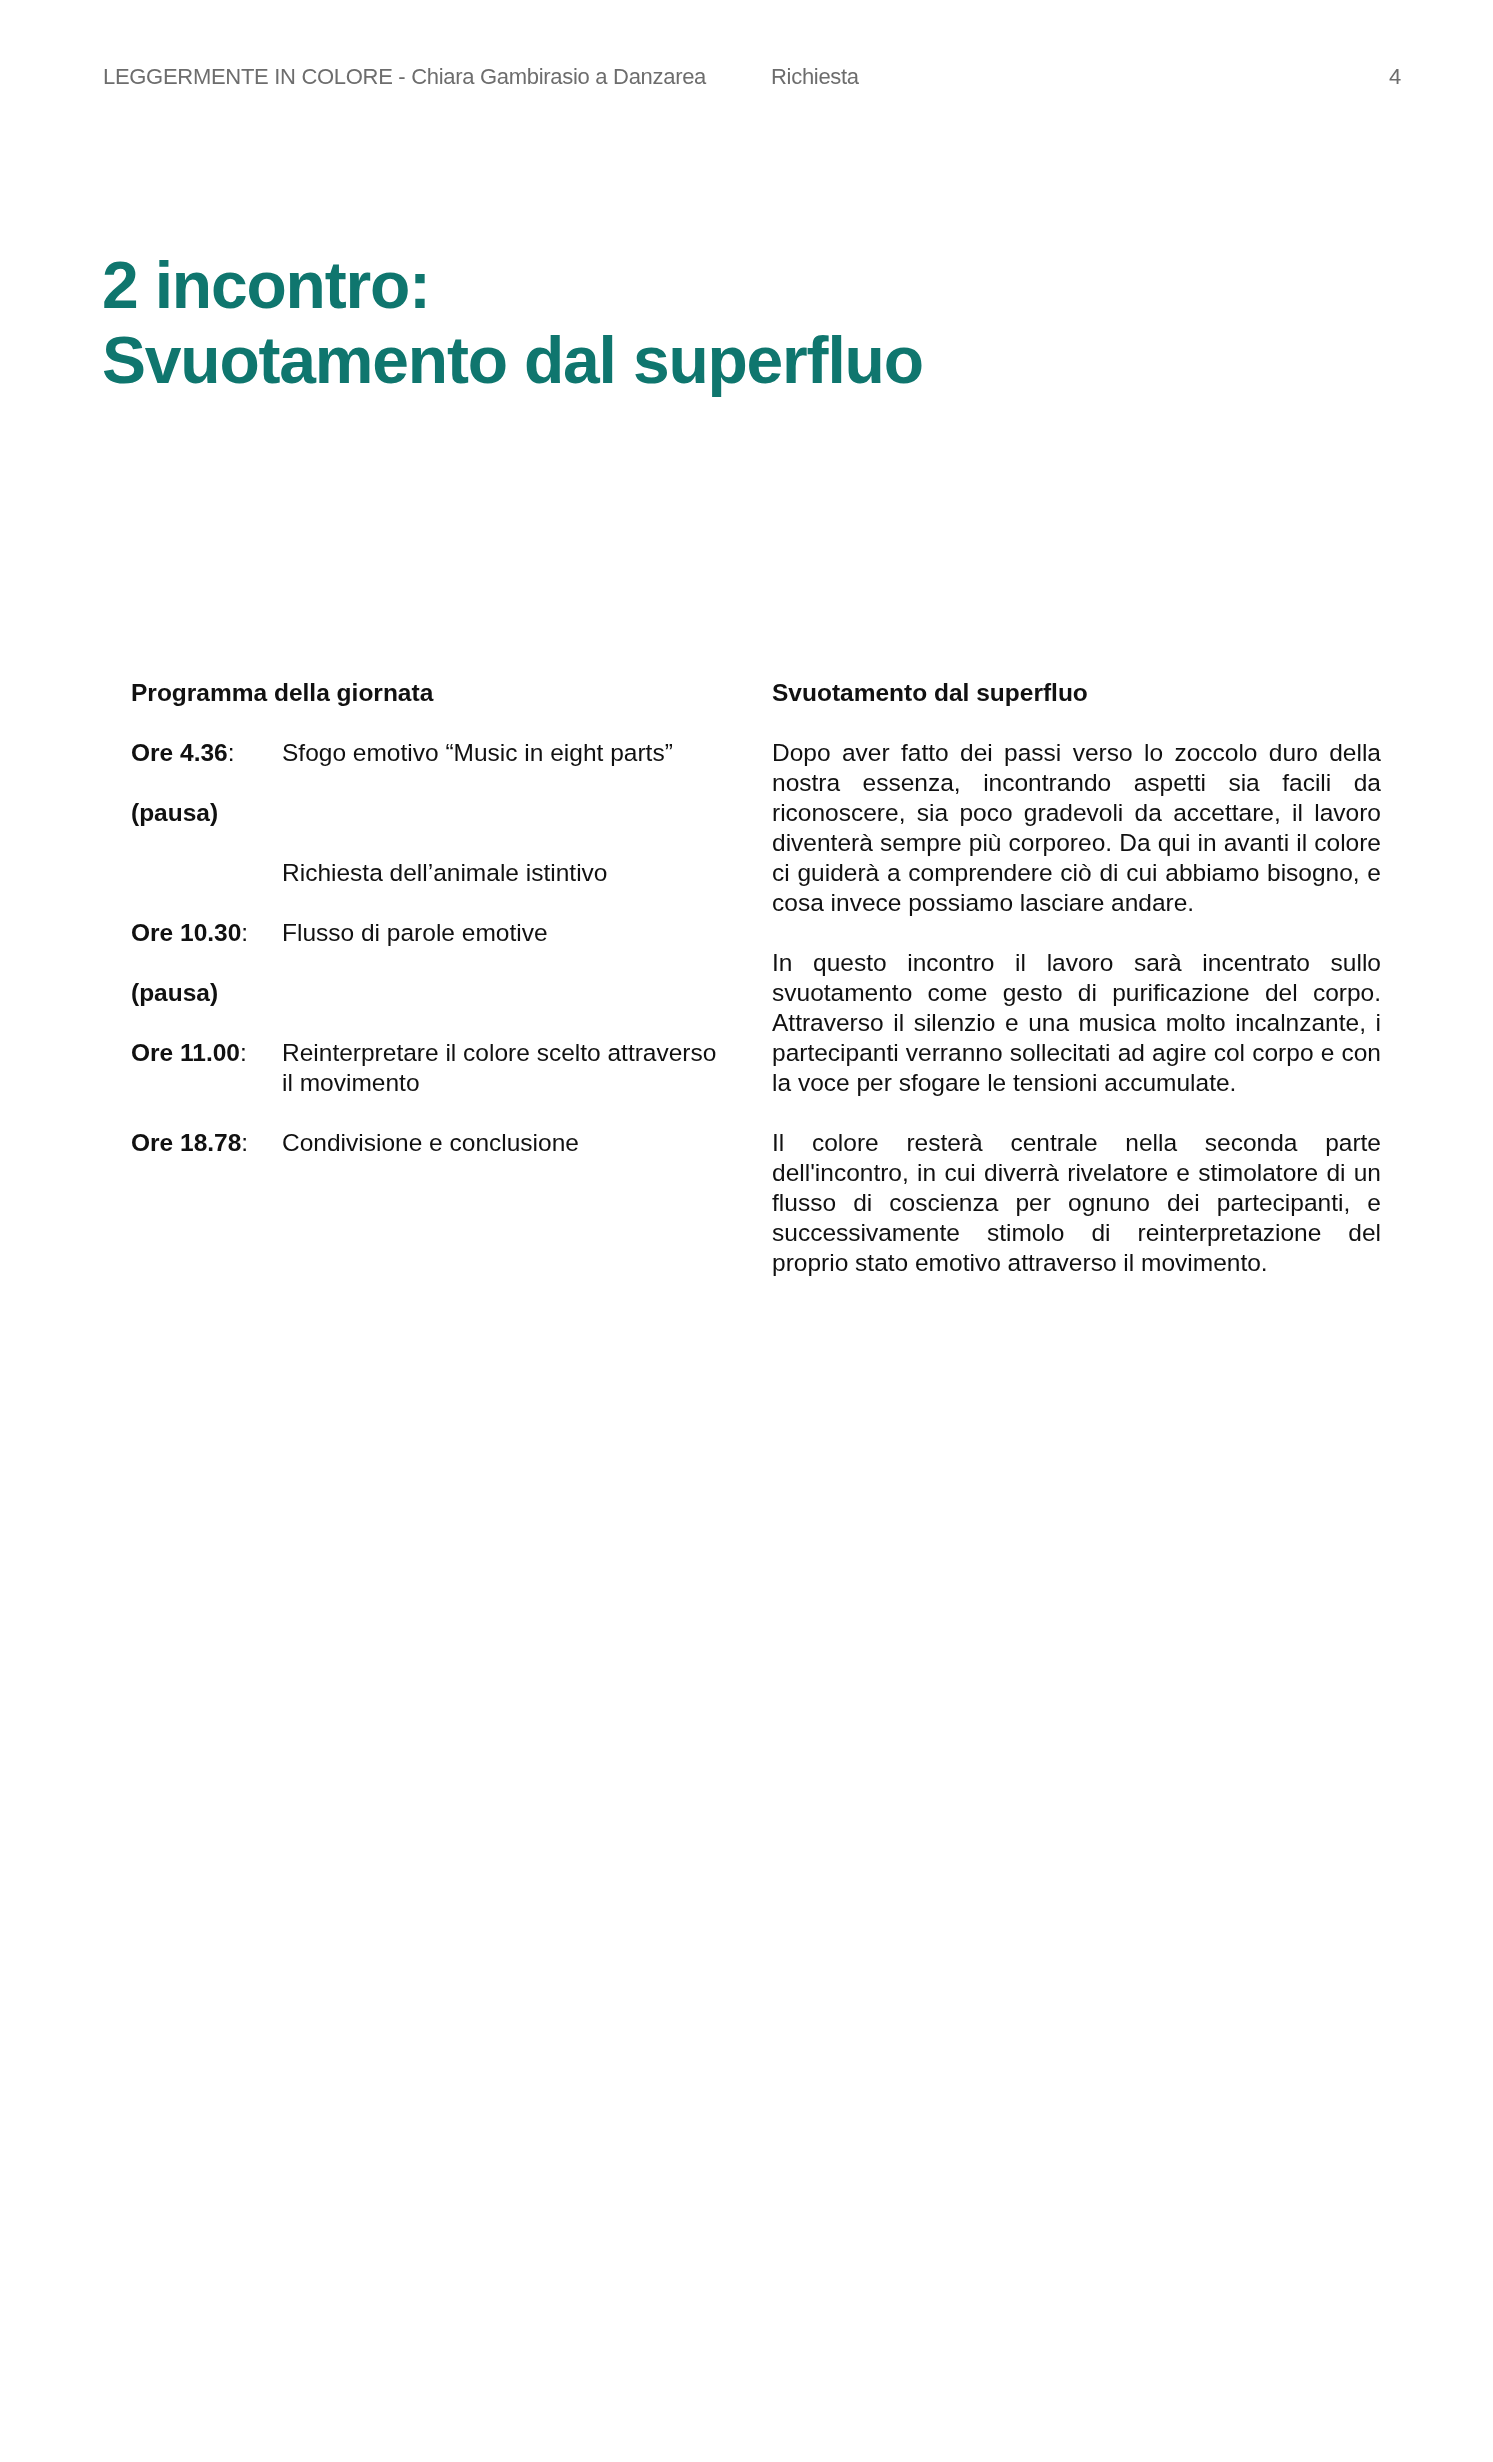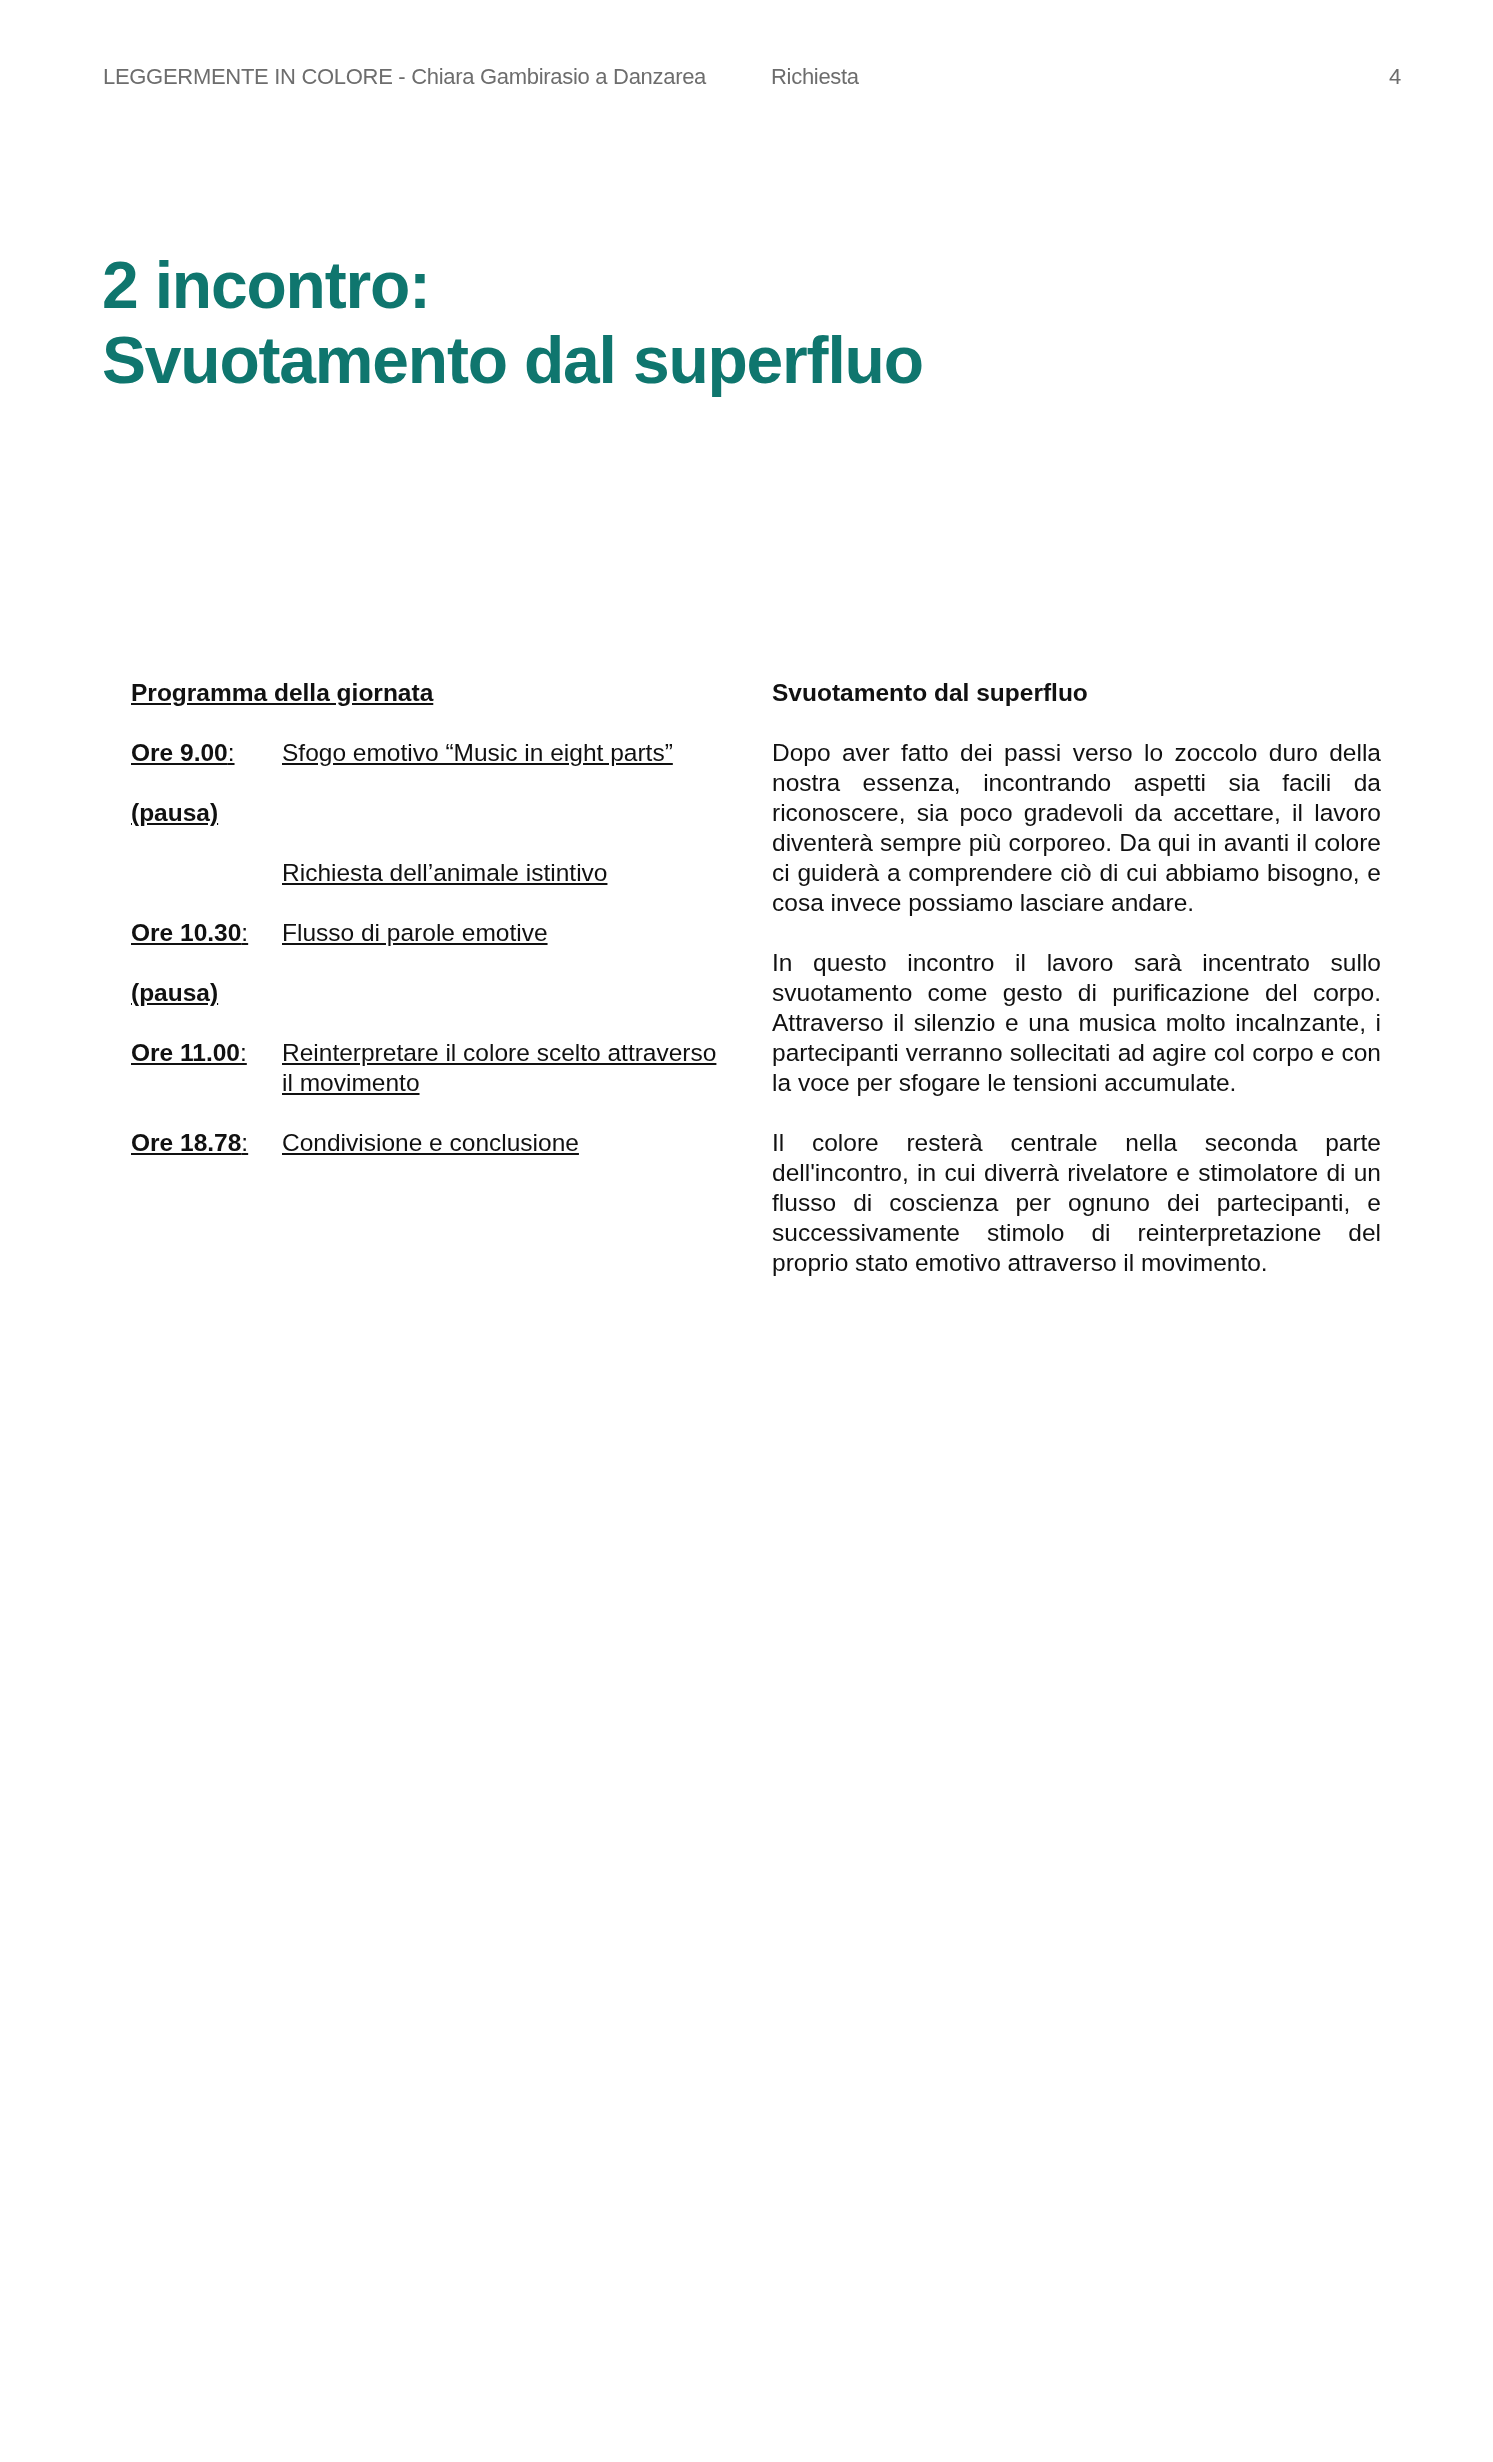--- a/index.html
+++ b/index.html
@@ -6,21 +6,21 @@
   body { width:1494px; height:2462px; position:relative; overflow:hidden;
          font-family:"Liberation Sans", "DejaVu Sans", sans-serif; color:#111; }
   .header { position:absolute; top:64px; left:0; width:1494px; height:30px;
             font-size:22px; color:#6d6d6d; font-weight:300; letter-spacing:-0.3px; }
   .header .left { position:absolute; left:103px; top:0; }
   .header .center { position:absolute; left:771px; top:0; }
   .header .right { position:absolute; left:1389px; top:0; }
   .title { position:absolute; left:102px; top:248px; font-size:66px; font-weight:bold;
            line-height:75px; letter-spacing:-1.2px; color:#0f766e; }
   .title div { white-space:nowrap; }
-  .left-col { position:absolute; left:131px; top:678px; width:603px;text-decoration:underline; }
+  .left-col { position:absolute; left:131px; top:678px; width:603px; }
   .right-col { position:absolute; left:772px; top:678px; width:609px; }
   .col-heading { font-size:24.5px; font-weight:bold; line-height:30px; color:#111; margin-bottom:30px; }
   .row { display:flex; font-size:24.5px; line-height:30px; margin-bottom:30px; }
   .row .time { width:151px; flex:none; font-weight:bold; }
   .row .time .colon { font-weight:normal; }
   .row .act { flex:1; }
   .para { font-size:24.5px; line-height:30px; text-align:justify; margin:0 0 30px 0; color:#111; }
 </style>
 </head>
 <body>
@@ -33,21 +33,21 @@
 
 <div class="title">
   <div>2 incontro:</div>
   <div>Svuotamento dal superfluo</div>
 </div>
 
 <div class="left-col">
   <div class="col-heading">Programma della giornata</div>
 
   <div class="row">
-    <div class="time"><span>Ore 9.00</span><span class="colon">:</span></div>
+    <div class="time"><span>Ore 4.36</span><span class="colon">:</span></div>
     <div class="act">Sfogo emotivo “Music in eight parts”</div>
   </div>
   <div class="row">
     <div class="time"><span>(pausa)</span><span class="colon"></span></div>
     <div class="act"></div>
   </div>
   <div class="row">
     <div class="time"><span></span><span class="colon"></span></div>
     <div class="act">Richiesta dell’animale istintivo</div>
   </div>

